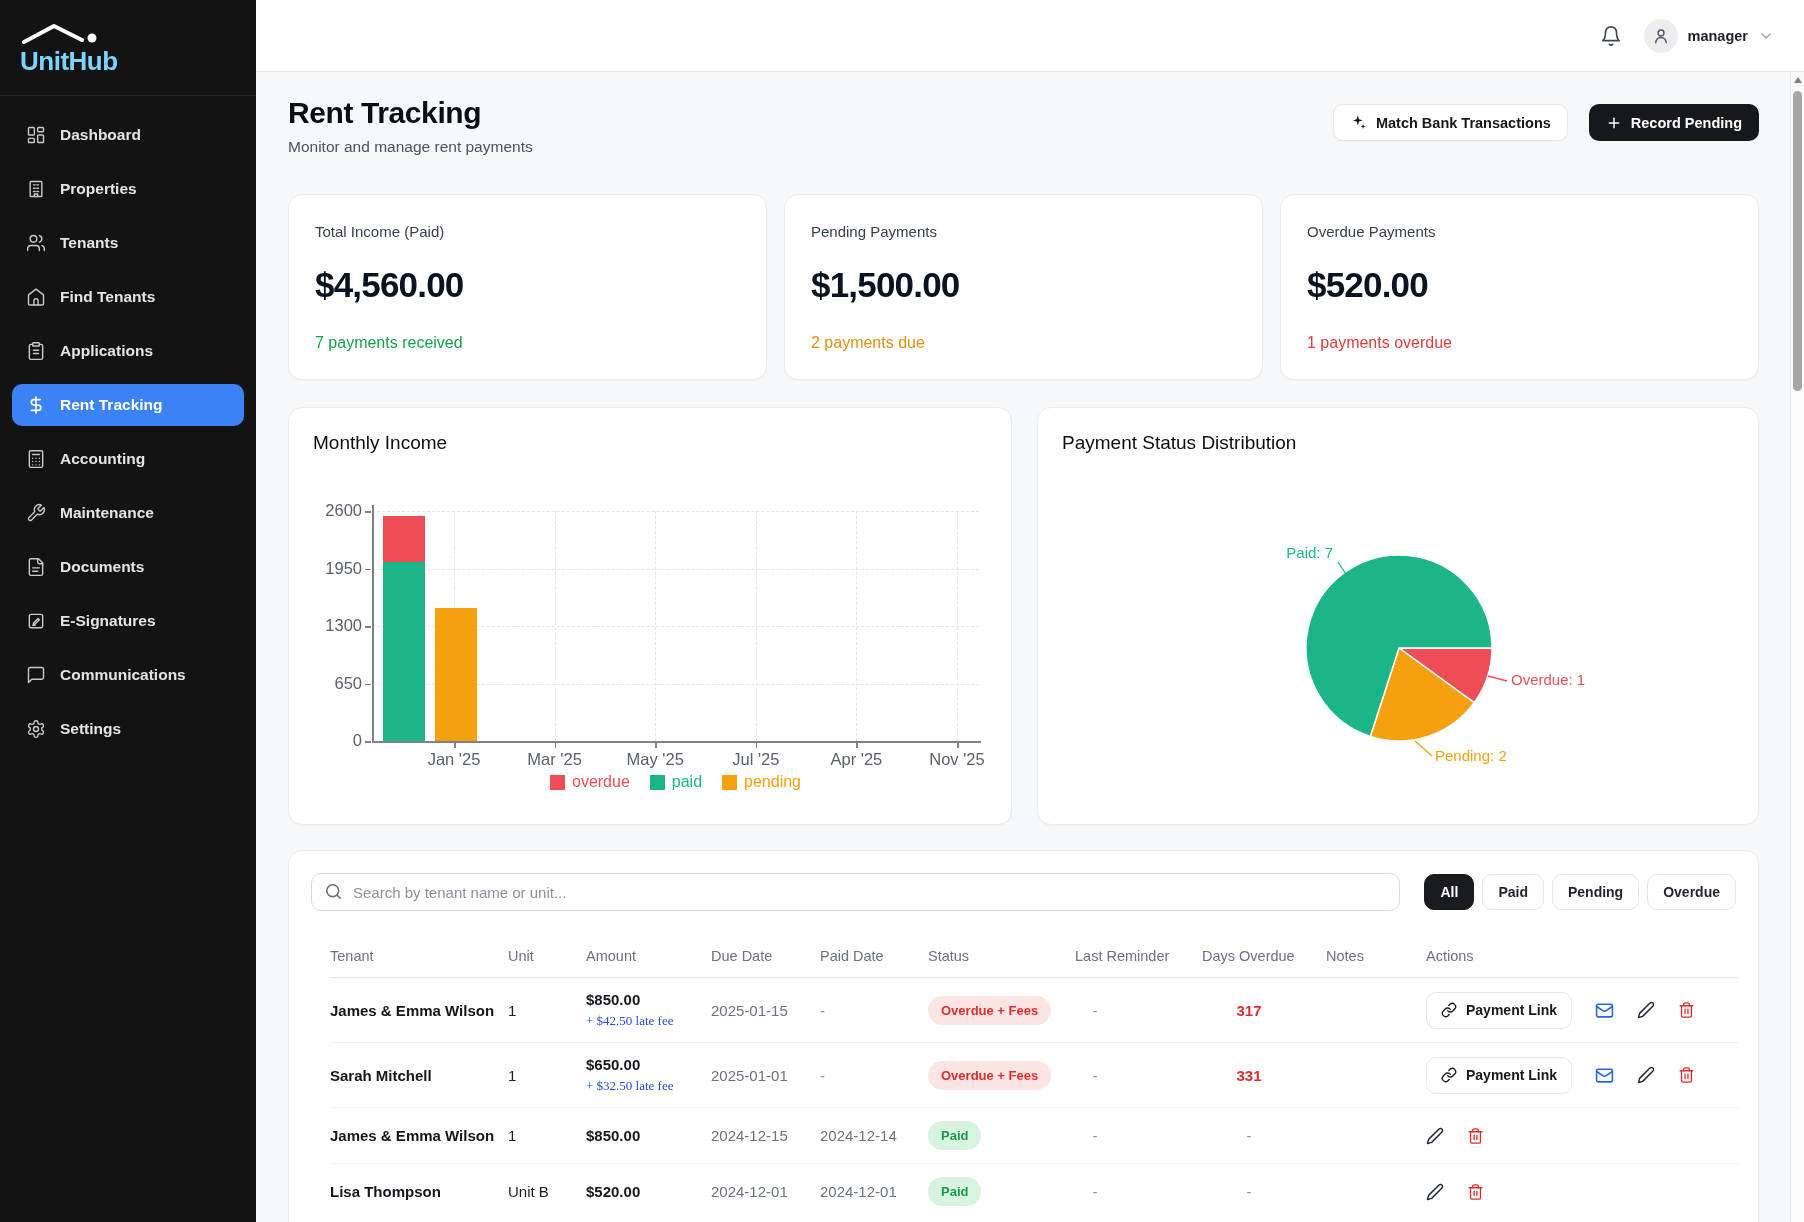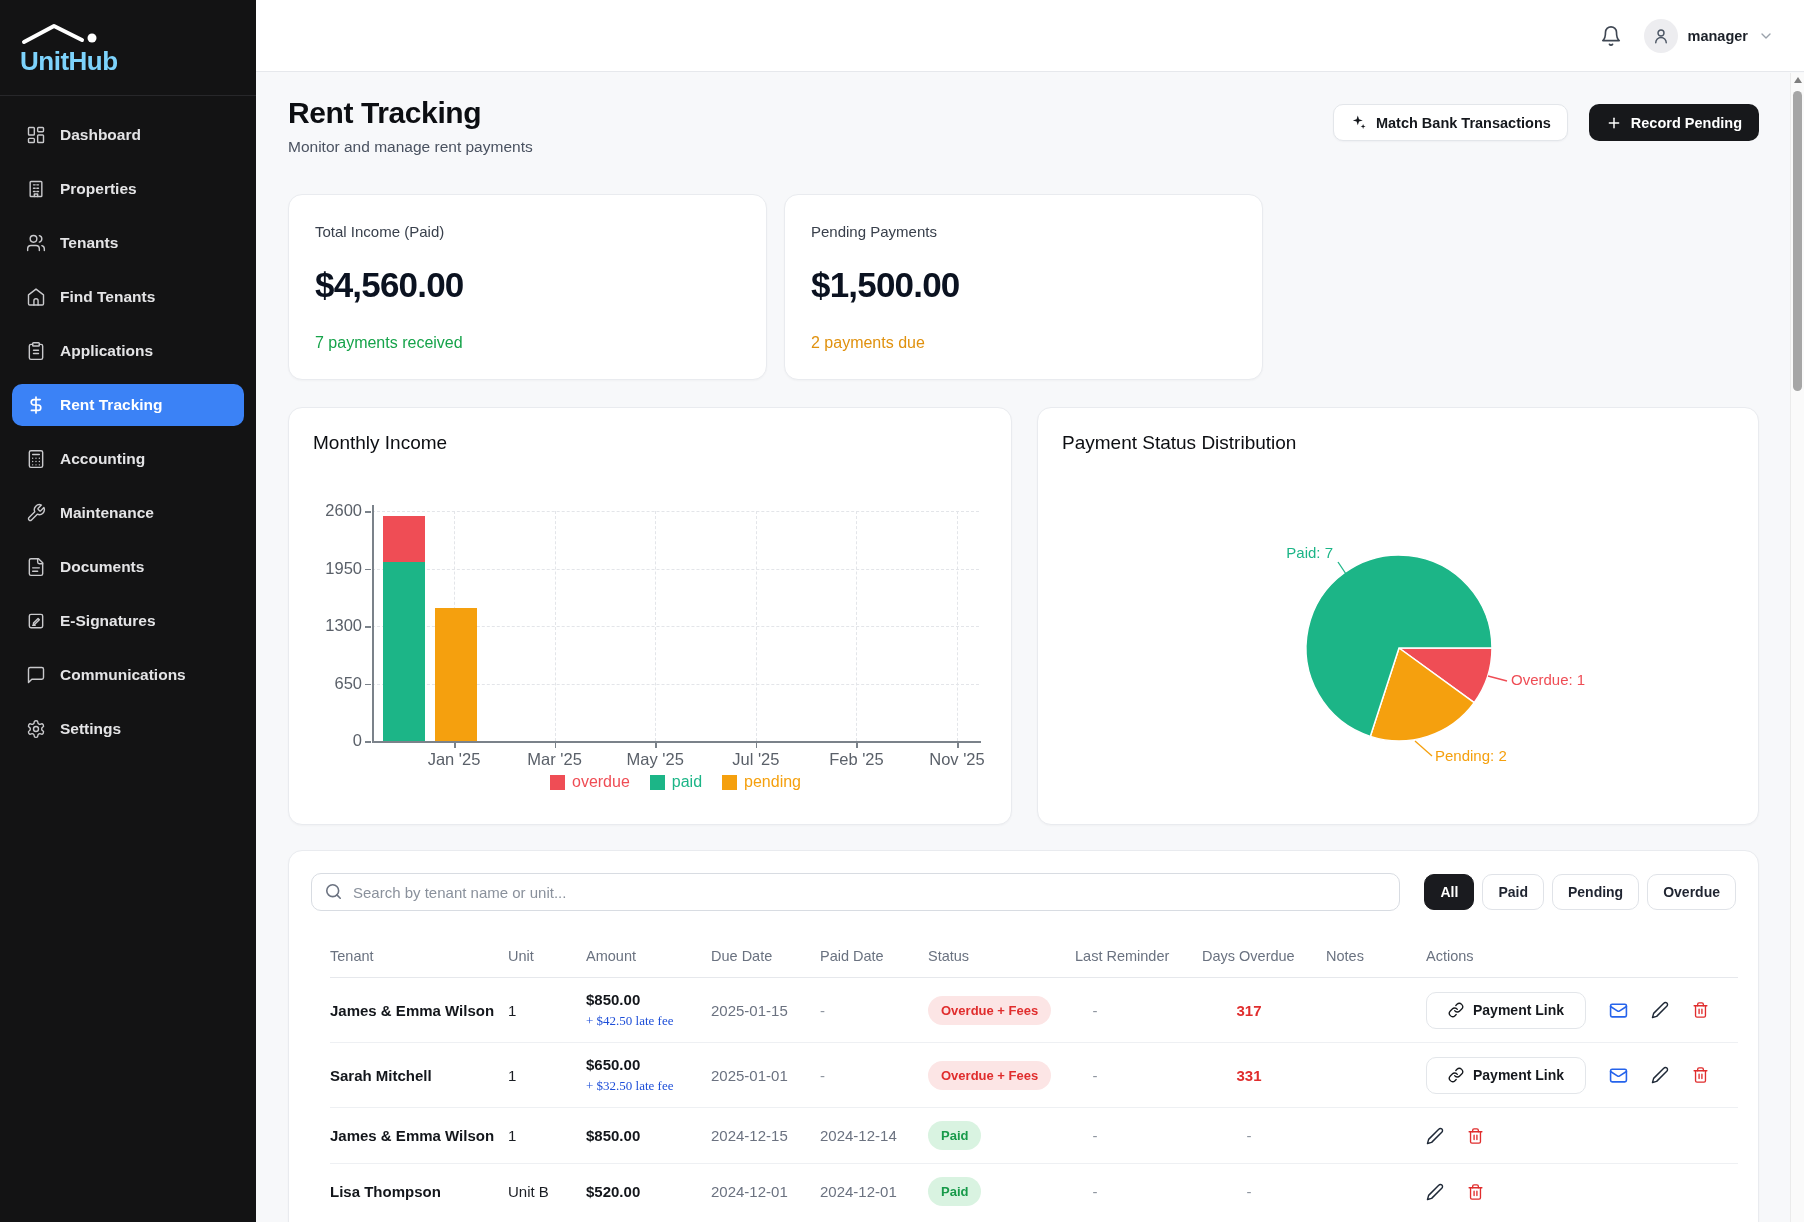--- a/index.html
+++ b/index.html
@@ -95,21 +95,21 @@
   .t-latefee { font-size:13px; color:#1d4ed8; margin-top:5px;font-family:Liberation Serif, serif; }
   .t-date { color:#6b7280; }
   .t-dash { color:#8f96a0; }
   .pill { display:inline-block; padding:7px 13px; border-radius:999px; font-size:13px; font-weight:700; }
   .pill-overdue { background:#fce5e5; color:#e02d2d; }
   .pill-paid { background:#d9f3e1; color:#189a4a; }
   .days-red { display:inline-block; width:94px; text-align:center; color:#e02d2d; font-weight:600; }
   .days-dash { display:inline-block; width:94px; text-align:center; color:#8f96a0; }
   .rem-dash { display:inline-block; width:40px; text-align:center; color:#8f96a0; }
   .actions-cell { display:flex; align-items:center; gap:23px; }
-  .link-btn { display:flex; align-items:center; gap:9px; height:37px; padding:0 21px; border-radius:10px;
+  .link-btn { display:flex; align-items:center; gap:9px; height:37px; padding:0 14px; border-radius:10px;
               border:1px solid #e3e6ea; background:#ffffff; font-size:14px; font-weight:700; color:#15181d;
               cursor:pointer; font-family:inherit; white-space:nowrap; }
   .icon-btn { background:none; border:none; cursor:pointer; padding:0; display:flex; align-items:center; }
   .ic-mail { color:#2563eb; } .ic-edit { color:#1f2937; } .ic-trash { color:#e02d2d; }
 
   svg { display:block; }
   .pie-label { font-size:15px; font-family:"Liberation Sans", sans-serif; }
 </style>
 </head>
 <body>
@@ -305,20 +305,25 @@
         <div class="stat-card">
           <div class="stat-label">Total Income (Paid)</div>
           <div class="stat-value">$4,560.00</div>
           <div class="stat-sub" style="color: rgb(22, 163, 74);">7 payments received</div>
         </div>
         <div class="stat-card">
           <div class="stat-label">Pending Payments</div>
           <div class="stat-value">$1,500.00</div>
           <div class="stat-sub" style="color: rgb(224, 145, 14);">2 payments due</div>
         </div>
+        <div class="stat-card">
+          <div class="stat-label">Overdue Payments</div>
+          <div class="stat-value">$520.00</div>
+          <div class="stat-sub" style="color: rgb(226, 59, 59);">1 payments overdue</div>
+        </div>
       </div>
 
     <div class="charts-row">
       <div class="card chart-card" id="bar-card">
         <h2>Monthly Income</h2>
         <div class="plot" id="barplot">
             <div class="gridline-h" style="left:83px;top:275.5px;width:607px"></div>
             <div class="gridline-h" style="left:83px;top:218px;width:607px"></div>
             <div class="gridline-h" style="left:83px;top:160.5px;width:607px"></div>
             <div class="gridline-h" style="left:83px;top:103px;width:607px"></div>
@@ -329,21 +334,21 @@
             <div class="tickstub" style="left:265.6px;top:335px;width:1.5px;height:5px"></div>
             <div class="xtick-label" style="left:220.60000000000002px;top:342px">Mar '25</div>
             <div class="gridline-v" style="left:366.2px;top:103px;height:230px"></div>
             <div class="tickstub" style="left:366.2px;top:335px;width:1.5px;height:5px"></div>
             <div class="xtick-label" style="left:321.2px;top:342px">May '25</div>
             <div class="gridline-v" style="left:466.79999999999995px;top:103px;height:230px"></div>
             <div class="tickstub" style="left:466.79999999999995px;top:335px;width:1.5px;height:5px"></div>
             <div class="xtick-label" style="left:421.79999999999995px;top:342px">Jul '25</div>
             <div class="gridline-v" style="left:567.4px;top:103px;height:230px"></div>
             <div class="tickstub" style="left:567.4px;top:335px;width:1.5px;height:5px"></div>
-            <div class="xtick-label" style="left:522.4px;top:342px">Feb '25</div>
+            <div class="xtick-label" style="left:522.4px;top:342px">Apr '25</div>
             <div class="gridline-v" style="left:668px;top:103px;height:230px"></div>
             <div class="tickstub" style="left:668px;top:335px;width:1.5px;height:5px"></div>
             <div class="xtick-label" style="left:623px;top:342px">Nov '25</div>
             <div class="ytick-label" style="left:17px;top:323px">0</div>
             <div class="tickstub" style="left:76px;top:333px;width:6px;height:1.5px"></div>
             <div class="ytick-label" style="left:17px;top:265.5px">650</div>
             <div class="tickstub" style="left:76px;top:275.5px;width:6px;height:1.5px"></div>
             <div class="ytick-label" style="left:17px;top:208px">1300</div>
             <div class="tickstub" style="left:76px;top:218px;width:6px;height:1.5px"></div>
             <div class="ytick-label" style="left:17px;top:150.5px">1950</div>

